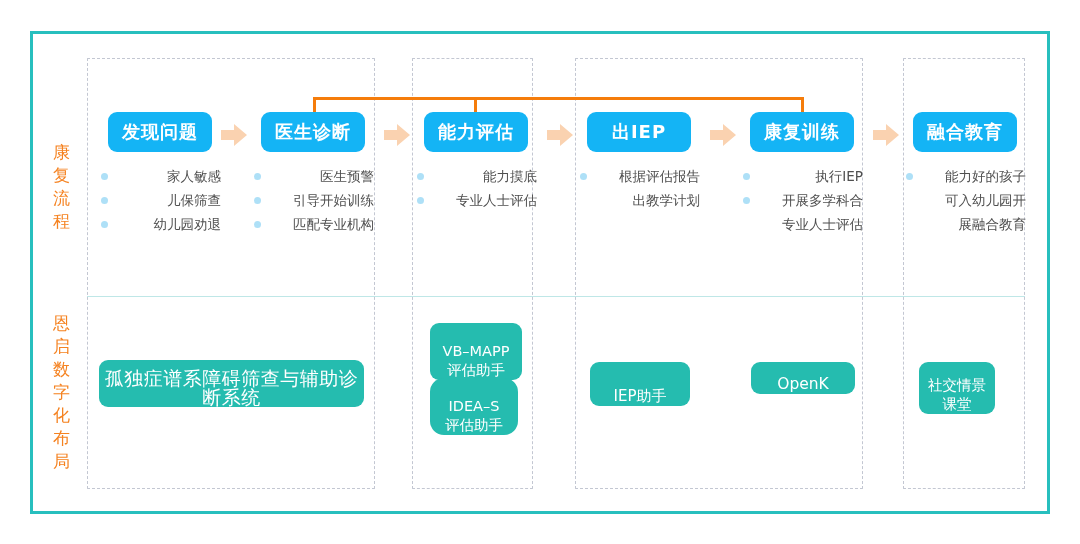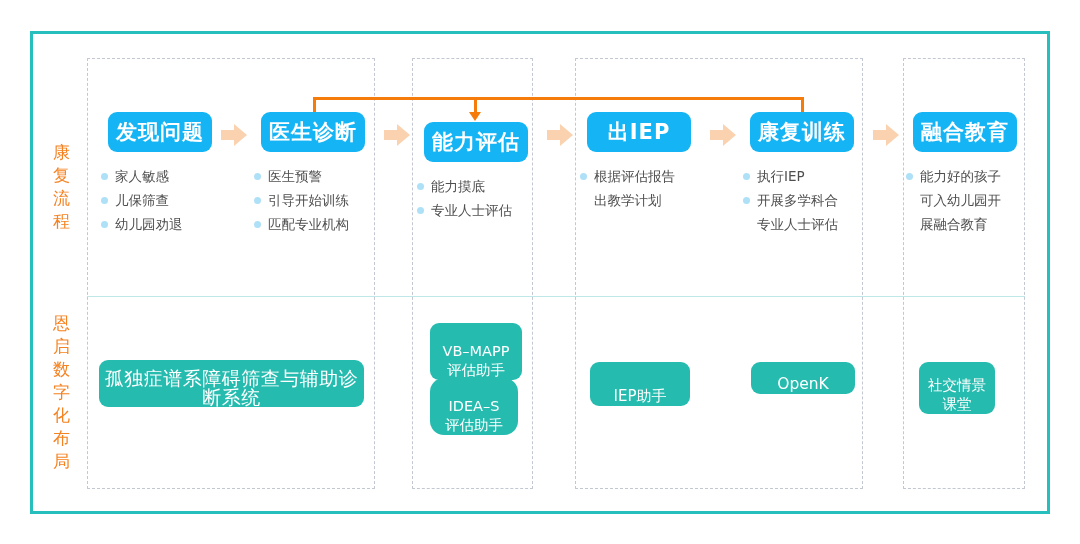--- a/index.html
+++ b/index.html
@@ -48,39 +48,40 @@
   
   #divider{
     position:absolute;left:87px;top:296px;width:938px;height:0;
     border-top:1.5px solid #BFE7E7;
   }
 
   
   .col{position:absolute;top:112px;width:122px;}
   .col-1{left:99px;}
   .col-2{left:252px;}
-  .col-3{left:415px;margin-top:10px;}
+  .col-3{left:415px;}
   .col-4{left:578px;}
   .col-5{left:741px;}
   .col-6{left:904px;}
 
   .stage-chip{
     width:104px;height:40px;margin:0 auto;
     background:#14B4F5;border-radius:9px;
-    color:#ffffff;font-size:21px;font-weight:bold;
+    color:#ffffff;font-size:18px;font-weight:bold;
     display:flex;align-items:center;justify-content:center;
     letter-spacing:1px;
     font-family:"DejaVu Sans","Liberation Sans",sans-serif;
   }
   .bullets{margin:14px 0 0 2px;padding:0;list-style:none;}
   .bullets li{
     position:relative;
     color:#4F4F4F;font-size:13.5px;line-height:20px;
     padding-left:14px;margin-bottom:4px;
     font-family:"DejaVu Sans","Liberation Sans",sans-serif;
+    text-align:right;
   }
   .bullets li .dot{
     position:absolute;left:0;top:7px;width:7px;height:7px;
     border-radius:50%;background:#AEE0F7;
   }
   .bullets li.nodot{padding-left:14px;}
 
   
   .chev{position:absolute;top:124px;width:26px;height:22px;}
   .chev svg{display:block;}

